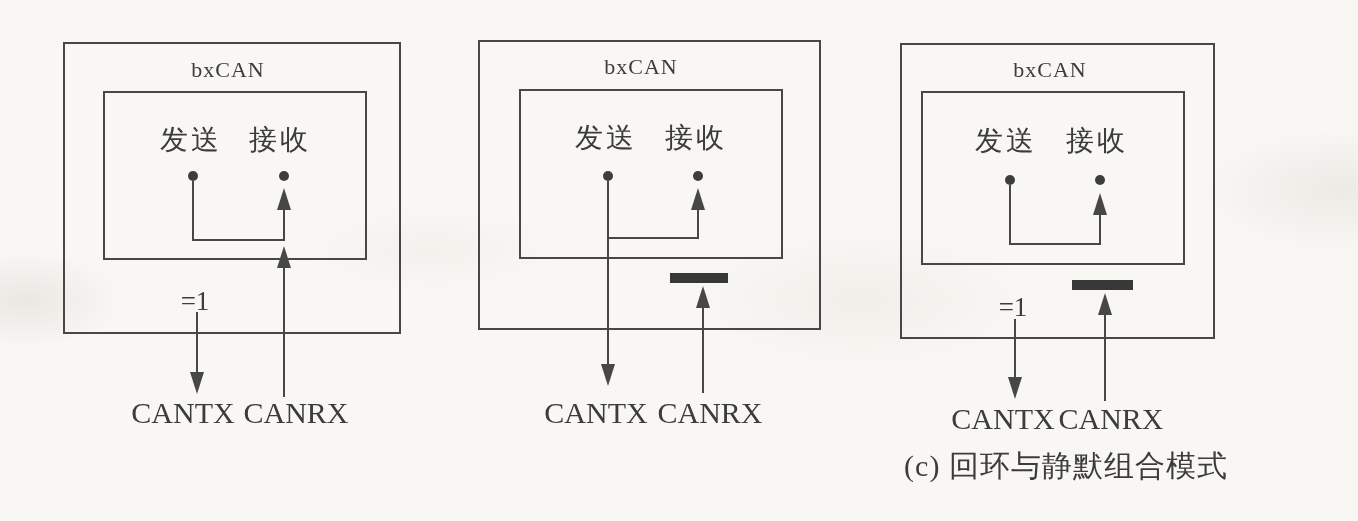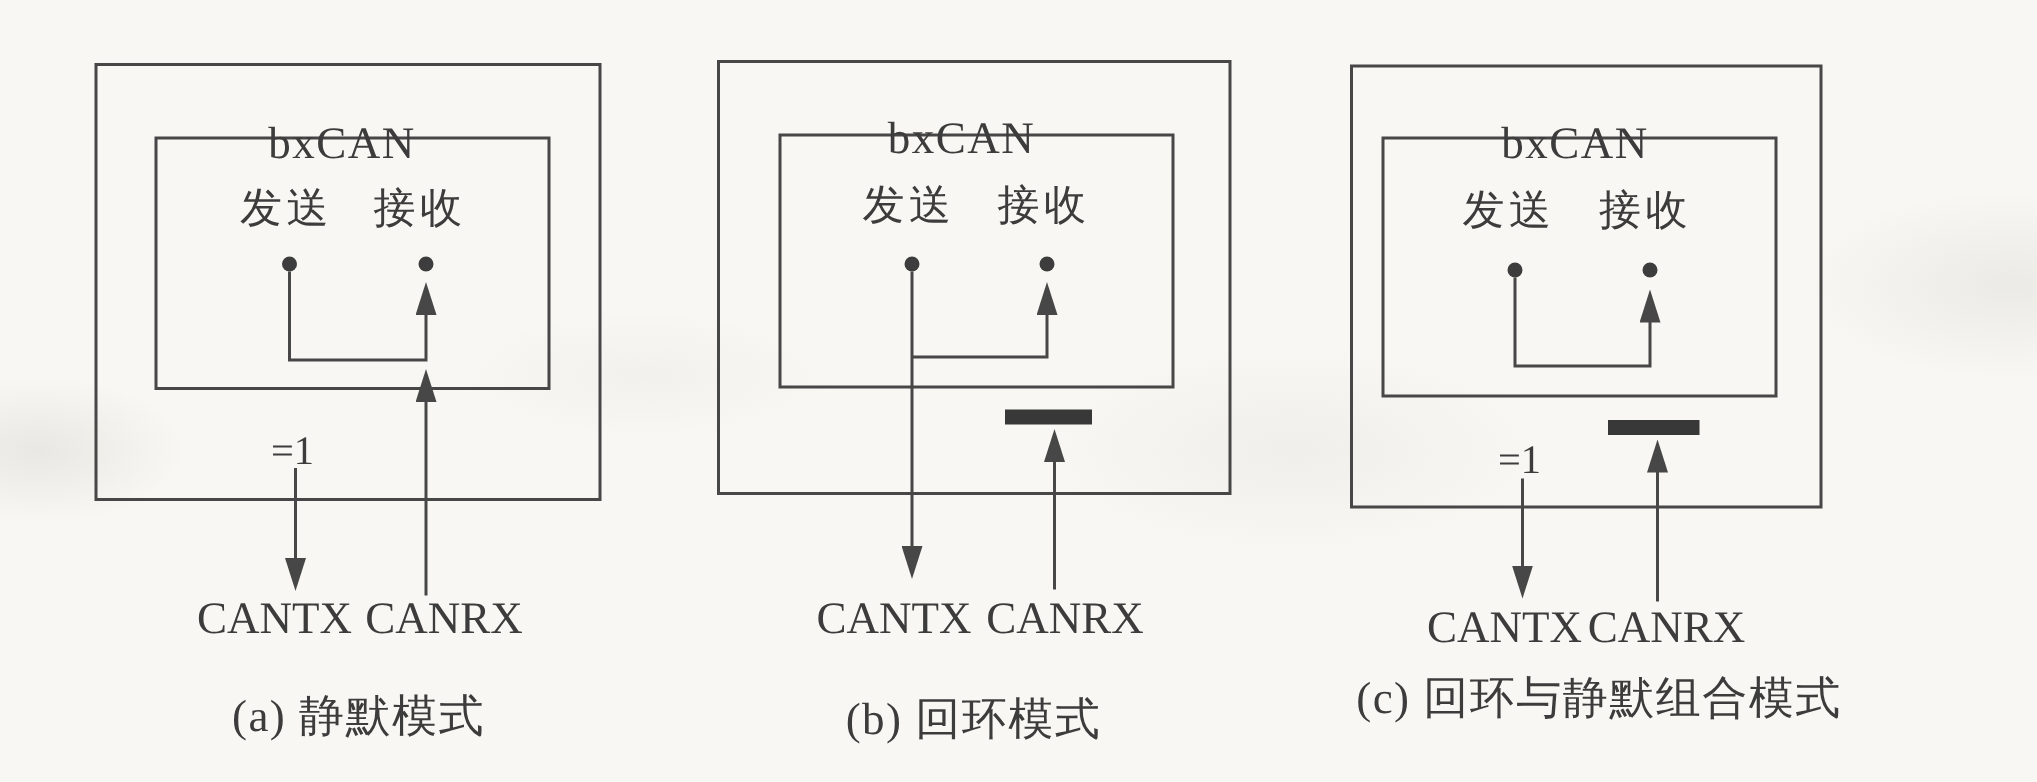--- a/index.html
+++ b/index.html
@@ -20,21 +20,21 @@
   .panel{position:absolute;margin:0;}
   .panel svg{position:absolute;left:0;top:0;overflow:visible;}
   .ln{fill:none;stroke:#474747;stroke-width:2px;}
   .dot{fill:#3d3d3d;stroke:none;}
   .bar{fill:#383838;stroke:none;}
   .ah{fill:#474747;stroke:none;}
   .lbl{
     position:absolute;transform:translate(-50%,-50%);
     white-space:nowrap;color:#3c3c3c;line-height:1;
   }
-  .latin{font-size:30px;letter-spacing:1px;margin-top:26px;}
+  .latin{font-size:22px;letter-spacing:1px;}
   .cjk{font-size:28px;letter-spacing:3px;font-weight:500;}
   .drive{font-size:27px;letter-spacing:0;}
   .pin{font-size:30px;letter-spacing:0;text-align:right;}
   .caption{font-size:30px;font-weight:500;letter-spacing:1px;}
 </style>
 </head>
 <body>
 
 <div class="canvas">
 
@@ -52,21 +52,20 @@
       <polyline class="ln" points="130,141 130,200 221,200 221,152" marker-end="url(#ah-a)"></polyline>
       <line class="ln" x1="221" y1="357" x2="221" y2="210" marker-end="url(#ah-a)"></line>
       <line class="ln" x1="134" y1="272" x2="134" y2="350" marker-end="url(#ah-a)"></line>
     </svg>
     <span class="lbl latin" style="left:165px;top:30px">bxCAN</span>
     <span class="lbl cjk" style="left:128px;top:100px">发送</span>
     <span class="lbl cjk" style="left:217px;top:100px">接收</span>
     <span class="lbl drive" style="left:132px;top:261px">=1</span>
     <span class="lbl pin" style="left:120px;top:373px">CANTX</span>
     <span class="lbl pin" style="left:233px;top:373px">CANRX</span>
-    <figcaption class="lbl caption" style="left:176px;top:438px">(a) 静默模式</figcaption>
   </figure>
 
   <figure class="panel" style="left:478px;top:40px;width:346px;height:470px">
     <svg width="346" height="470" viewBox="0 0 346 470">
       <defs>
         <marker id="ah-b" markerWidth="11" markerHeight="7" refX="9" refY="3.5" orient="auto" markerUnits="strokeWidth">
           <path class="ah" d="M0,0 L11,3.5 L0,7 Z"></path>
         </marker>
       </defs>
       <rect class="ln" x="1" y="1" width="341" height="288"></rect>
@@ -76,21 +75,20 @@
       <line class="ln" x1="130" y1="141" x2="130" y2="342" marker-end="url(#ah-b)"></line>
       <polyline class="ln" points="130,198 220,198 220,152" marker-end="url(#ah-b)"></polyline>
       <rect class="bar" x="192" y="233" width="58" height="10"></rect>
       <line class="ln" x1="225" y1="353" x2="225" y2="250" marker-end="url(#ah-b)"></line>
     </svg>
     <span class="lbl latin" style="left:163px;top:27px">bxCAN</span>
     <span class="lbl cjk" style="left:128px;top:98px">发送</span>
     <span class="lbl cjk" style="left:218px;top:98px">接收</span>
     <span class="lbl pin" style="left:118px;top:373px">CANTX</span>
     <span class="lbl pin" style="left:232px;top:373px">CANRX</span>
-    <figcaption class="lbl caption" style="left:171px;top:440px">(b) 回环模式</figcaption>
   </figure>
 
   <figure class="panel" style="left:900px;top:43px;width:345px;height:470px">
     <svg width="345" height="470" viewBox="0 0 345 470">
       <defs>
         <marker id="ah-c" markerWidth="11" markerHeight="7" refX="9" refY="3.5" orient="auto" markerUnits="strokeWidth">
           <path class="ah" d="M0,0 L11,3.5 L0,7 Z"></path>
         </marker>
       </defs>
       <rect class="ln" x="1" y="1" width="313" height="294"></rect>

